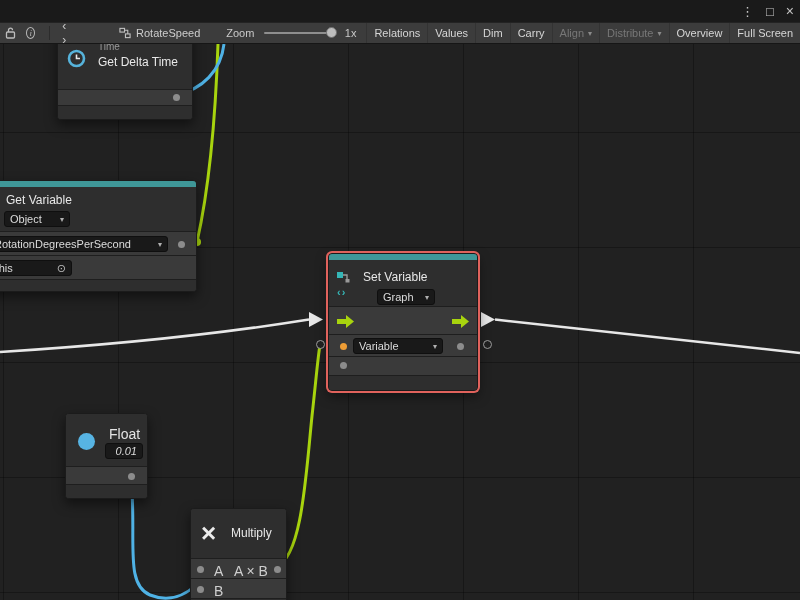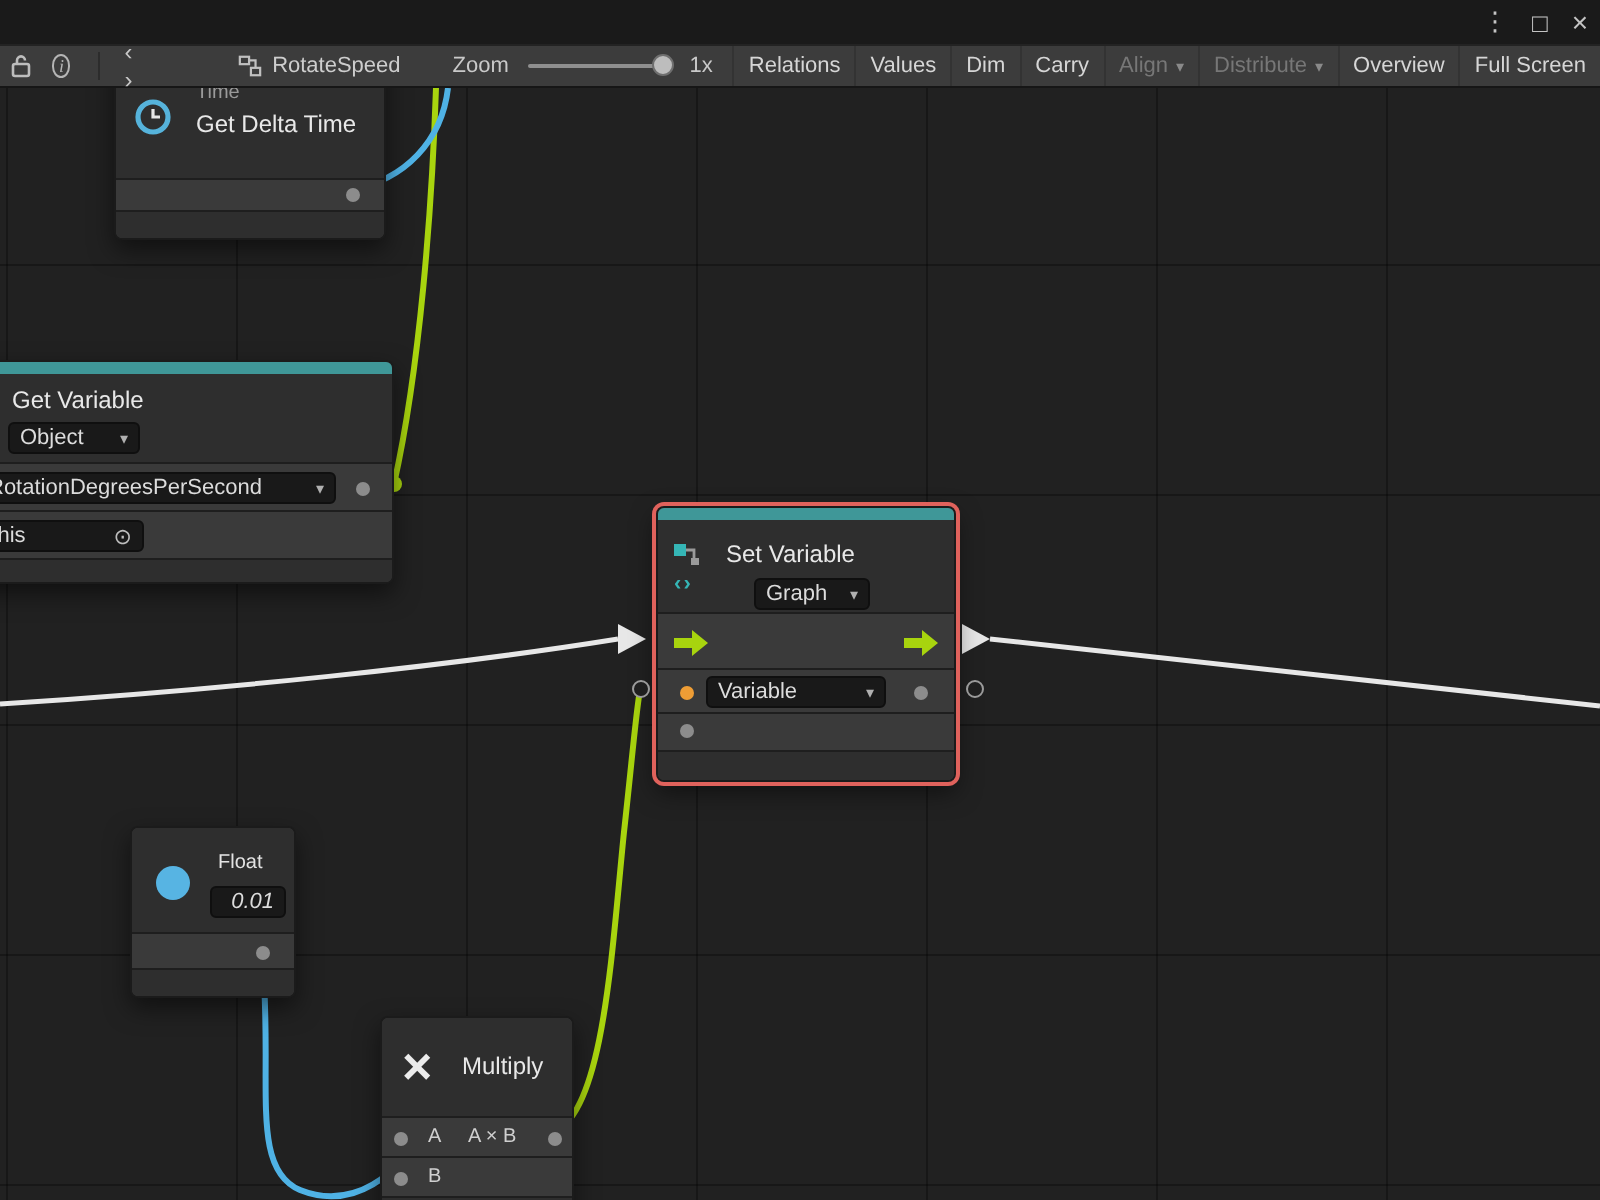--- a/index.html
+++ b/index.html
@@ -43,21 +43,21 @@
           overflow:hidden; box-shadow:0 5px 12px rgba(0,0,0,.5); }
   .node.selected { box-shadow:0 0 0 2px #e0625c, 0 5px 12px rgba(0,0,0,.5); }
   .sec { position:absolute; left:0; right:0; }
   .sec-h { background:#2e2e2e; }
   .sec-b { background:#3a3a3a; border-top:1px solid #1e1e1e; }
   .sec-f { background:#2e2e2e; border-top:1px solid #1e1e1e; }
   .strip { position:absolute; top:0; left:0; right:0; height:6px; background:#3f9798; }
 
   .ntitle { position:absolute; font-size:12px; color:#e8e8e8; white-space:nowrap; }
   .ncat { position:absolute; font-size:10px; color:#9a9a9a; white-space:nowrap; }
-  .nlabel { position:absolute; font-size:10px; color:#cfcfcf; white-space:nowrap; }
+  .nlabel { position:absolute; font-size:14px; color:#cfcfcf; white-space:nowrap; }
 
   .dd { position:absolute; display:flex; align-items:center; background:#191919; border:1px solid #0f0f0f;
         border-radius:3px; padding:0 5px; height:16px; font-size:11px; color:#dcdcdc; white-space:nowrap; overflow:hidden; }
   .dd .caret { font-size:8px; color:#b0b0b0; margin-left:auto; padding-left:6px; }
   .vfield { position:absolute; background:#191919; border:1px solid #0f0f0f; border-radius:3px; height:16px;
             font-size:11px; color:#dcdcdc; display:flex; align-items:center; justify-content:flex-end; padding:0 5px;font-style:italic; }
 
   .dot { position:absolute; width:7px; height:7px; border-radius:50%; background:#8c8c8c; }
   .dot.orange { background:#ee9d35; }
   .hollow { position:absolute; width:9px; height:9px; border-radius:50%; border:1.5px solid #9b9b9b; background:#1f1f1f; }

